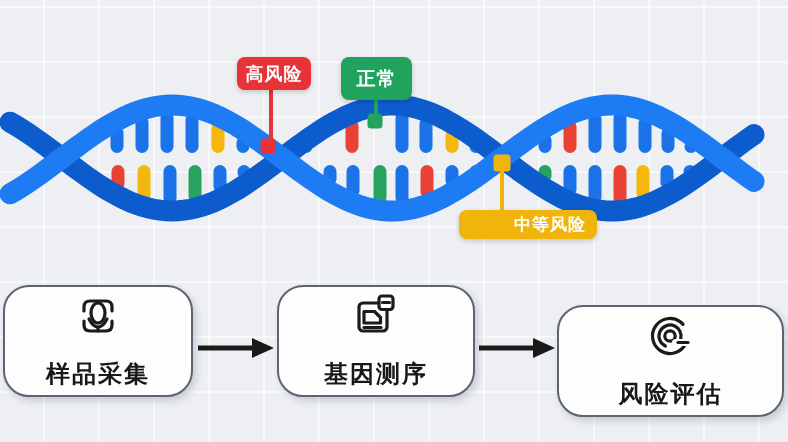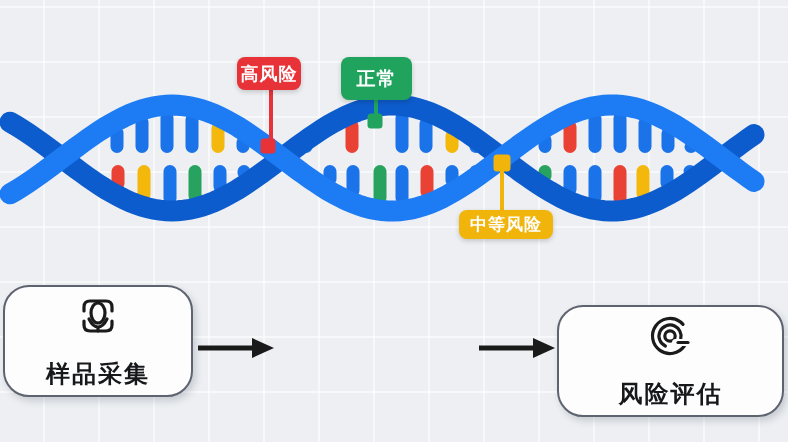--- a/index.html
+++ b/index.html
@@ -13,21 +13,21 @@
     background-position:-12px 6px;
     font-family:"Liberation Sans","DejaVu Sans",sans-serif;
   }
   #dna-svg{position:absolute;left:0;top:0;width:788px;height:442px;}
 
   .badge{
     position:absolute;display:flex;align-items:center;justify-content:center;
     color:#fff;font-weight:700;border-radius:8px;letter-spacing:1px;
     box-shadow:0 2px 5px rgba(0,0,0,.18);
   }
-  #badge-high  {left:237px;top:57px;width:64px;height:33px;font-size:18px;}
+  #badge-high  {left:237px;top:57px;width:74px;height:33px;font-size:18px;}
   #badge-normal{left:341px;top:57px;width:71px;height:43px;font-size:19px;}
   #badge-medium{left:459px;top:210px;width:94px;height:29px;font-size:17px;}
 
   .step-box{
     position:absolute;top:285px;height:112px;box-sizing:border-box;
     background:#fdfdfe;border:2px solid #5d6470;border-radius:26px;
     box-shadow:3px 4px 7px rgba(70,80,95,.22);
     display:flex;flex-direction:column;align-items:center;justify-content:center;gap:18px;
   }
   #step-1{left:3px;width:190px;}
@@ -97,40 +97,52 @@
       <line x1="271" y1="88" x2="271" y2="146" stroke="#e73238" stroke-width="4"></line>
       <rect x="260.5" y="138.5" width="15" height="15" rx="3.5" fill="#e73238"></rect>
       <line x1="376" y1="88" x2="376" y2="121" stroke="#20a35c" stroke-width="4"></line>
       <rect x="367.5" y="113.5" width="15" height="15" rx="3.5" fill="#20a35c"></rect>
       <line x1="502" y1="168" x2="502" y2="212" stroke="#f0b40b" stroke-width="4"></line>
       <rect x="493.5" y="154.5" width="17" height="17" rx="3.5" fill="#f0b40b"></rect>
     </svg>
 
   <div class="badge" id="badge-high" style="background: rgb(231, 50, 56);">高风险</div>
   <div class="badge" id="badge-normal" style="background: rgb(32, 163, 92);">正常</div>
-  <div class="badge" id="badge-medium" style="background: rgb(240, 180, 11);">中等风险</div>
+  <div class="badge" id="badge-medium" style="background: rgb(240, 180, 11); padding-left: 44px;">中等风险</div>
 
   <div class="step-box" id="step-1">
     <div class="step-icon">
       <svg viewBox="0 0 48 48">
         <path d="M10,19 V15 Q10,9 16,9 H32 Q38,9 38,15 V19 M38,29 V33 Q38,39 32,39 H16 Q10,39 10,33 V29"></path>
         <ellipse cx="24" cy="21" rx="7" ry="10"></ellipse>
         <path d="M15,27 Q19,35 24,35 Q29,35 33,27 M24,35 V39"></path>
       </svg>
     </div>
     <div class="step-label">样品采集</div>
   </div>
 
   <div class="arrow" id="arrow-1">
     <svg viewBox="0 0 80 22" xmlns="http://www.w3.org/2000/svg">
       <line x1="2" y1="11" x2="58" y2="11" stroke="#1a1a1a"></line>
       <polygon points="56,1 78,11 56,21" fill="#1a1a1a"></polygon>
     </svg>
   </div>
 
+  <div class="step-box" id="step-2">
+    <div class="step-icon">
+      <svg viewBox="0 0 48 48">
+        <rect x="7" y="11" width="28" height="28" rx="4"></rect>
+        <path d="M12,31 V19.5 H22.5 L28.5,25.5 V31 Z"></path>
+        <path d="M12,35.5 H29"></path>
+        <rect x="27" y="4" width="14" height="13.5" rx="3" fill="#fdfdfe"></rect>
+        <path d="M30.5,10.5 H37.5"></path>
+      </svg>
+    </div>
+    <div class="step-label">基因测序</div>
+  </div>
 
   <div class="arrow" id="arrow-2">
     <svg viewBox="0 0 80 22" xmlns="http://www.w3.org/2000/svg">
       <line x1="2" y1="11" x2="58" y2="11" stroke="#1a1a1a"></line>
       <polygon points="56,1 78,11 56,21" fill="#1a1a1a"></polygon>
     </svg>
   </div>
 
   <div class="step-box" id="step-3">
     <div class="step-icon">

